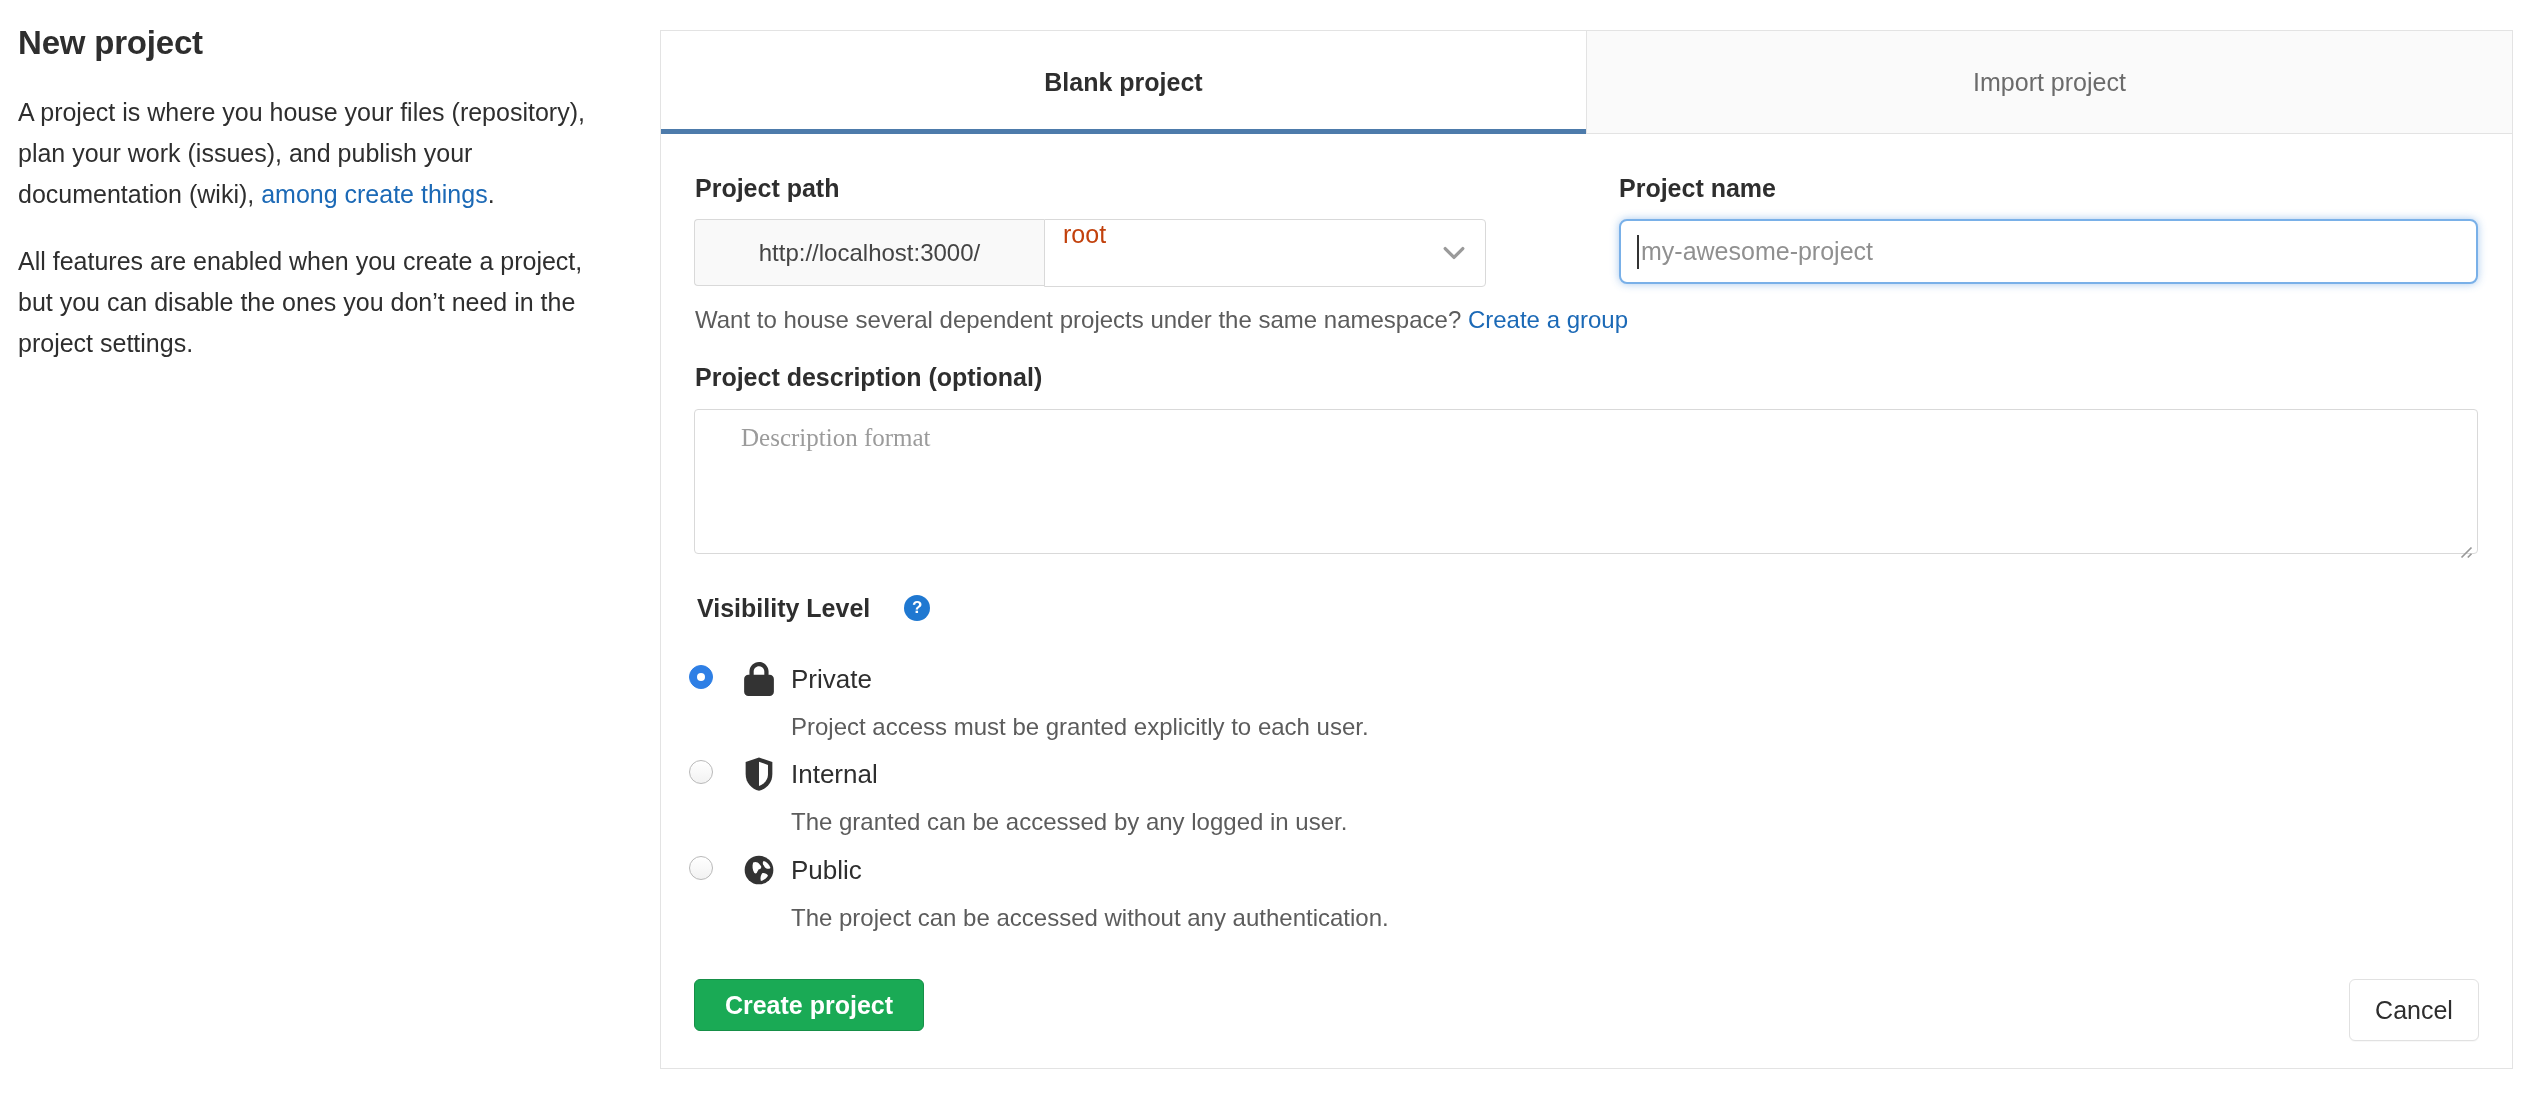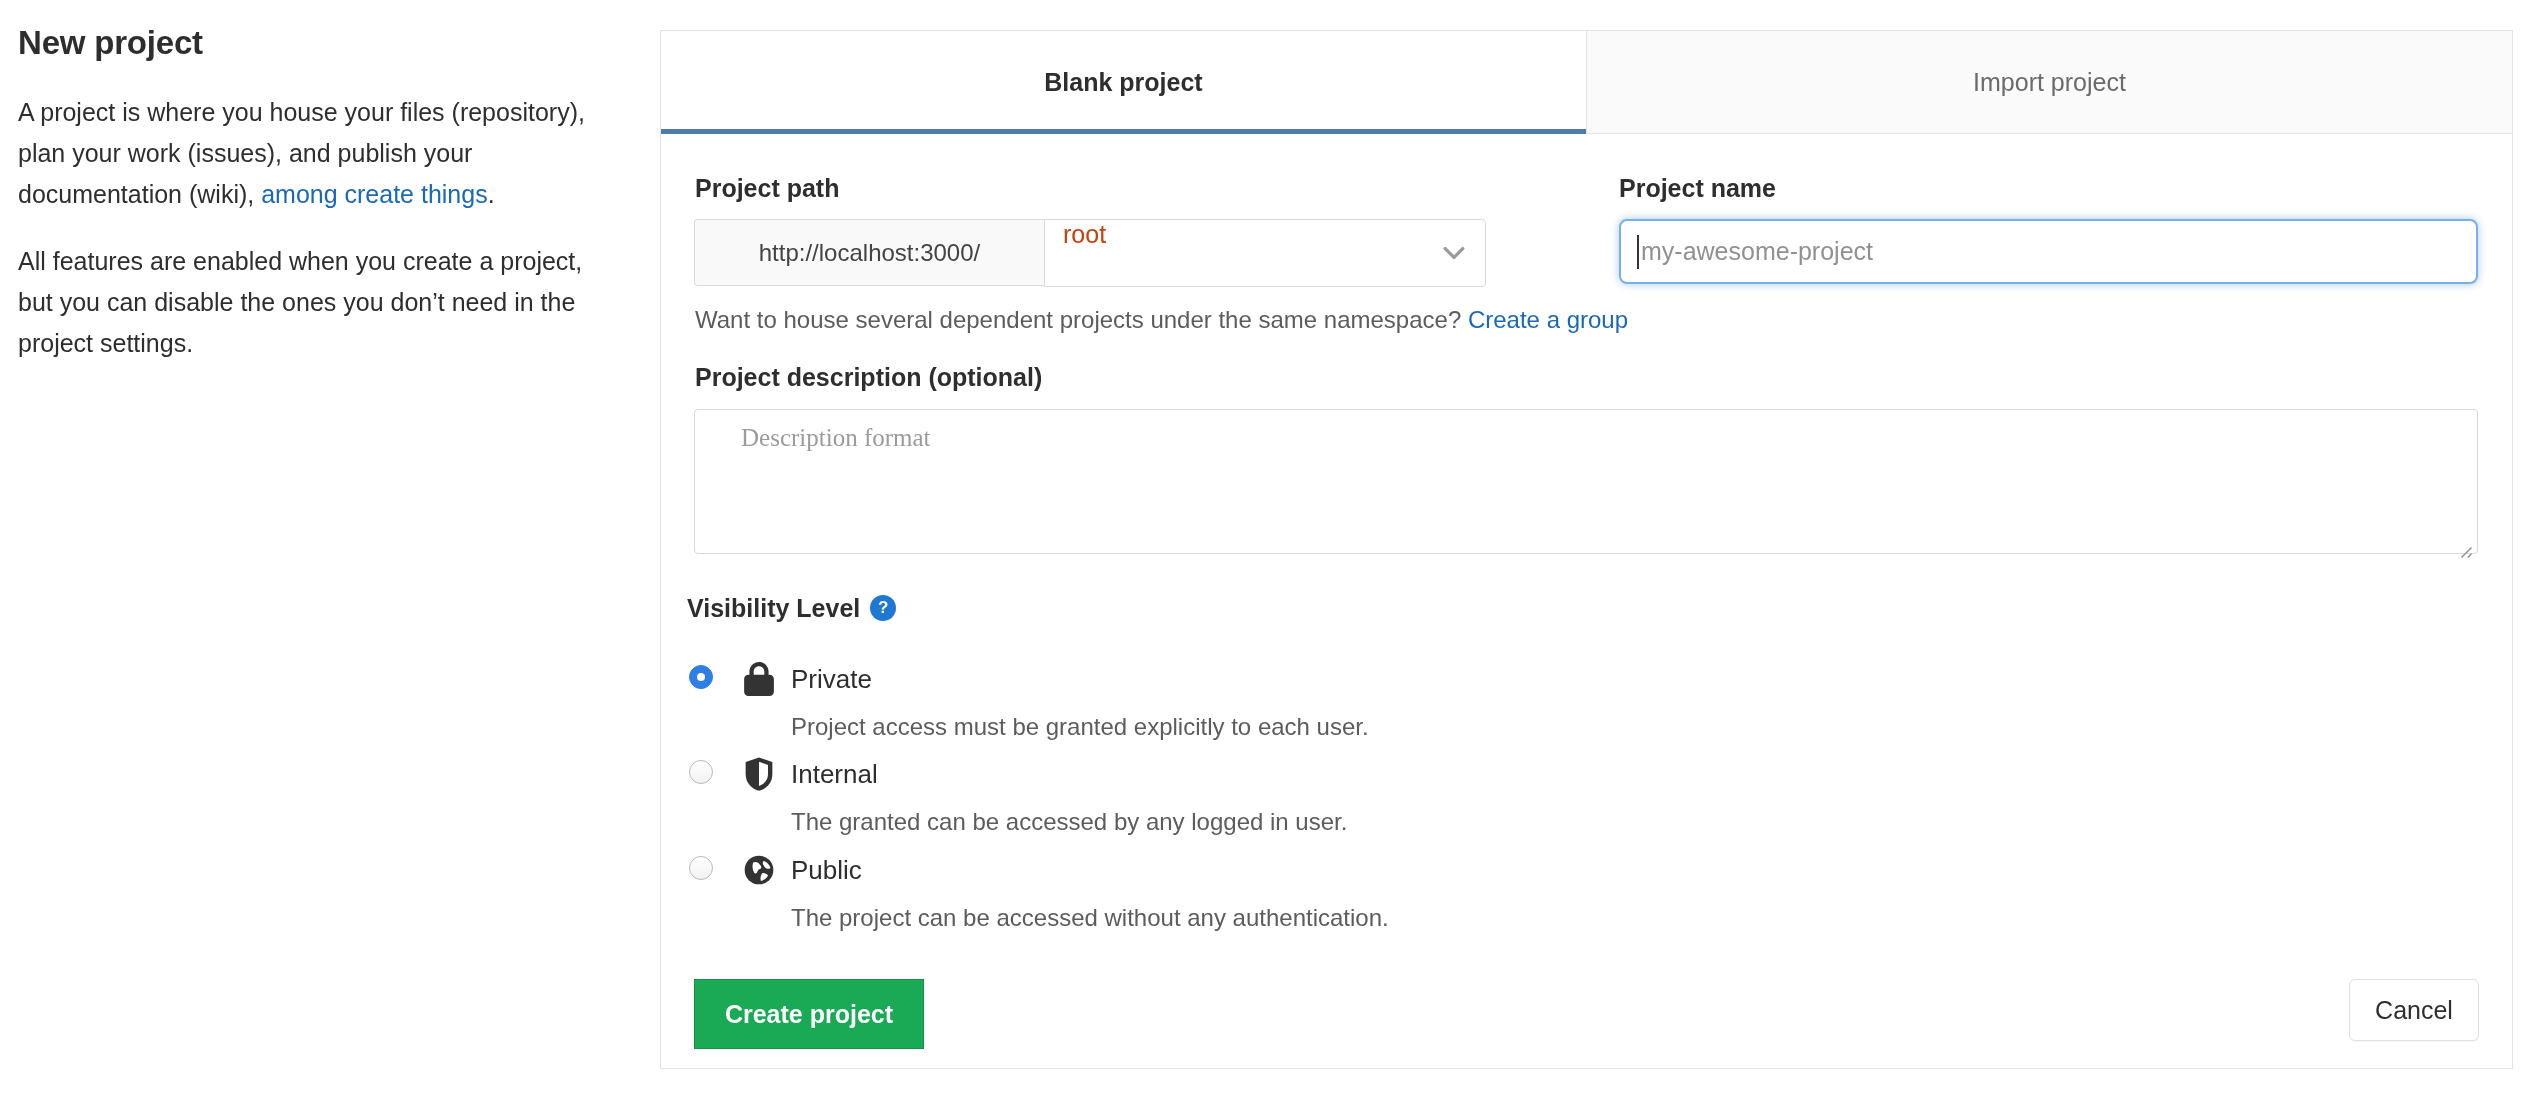--- a/index.html
+++ b/index.html
@@ -53,41 +53,41 @@
 
   
   .desc { position:absolute; left:33px; top:378px; width:1784px; height:145px;
     border:1px solid #d9d9d9; border-radius:4px; resize:none; outline:none;
     font-family:Liberation Serif, serif; font-size:25px; color:#2e2e2e;
     padding:14px 20px 14px 46px; }
   .desc::placeholder { color:#9b9b9b; opacity:1; }
   .resize-grip { position:absolute; left:1793px; top:509px; width:20px; height:20px; cursor:nwse-resize; }
 
   
-  .vislabel { position:absolute; left:26px; top:562px; font-size:25px; font-weight:700;
-    line-height:30px; display:flex; align-items:center; }
+  .vislabel { position:absolute; left:36px; top:562px; font-size:25px; font-weight:700;
+    line-height:30px; display:flex; align-items:center;gap:24px; }
   .help { display:inline-flex; width:26px; height:26px; border-radius:50%;
     background:var(--c-help,#1f78d1); color:#fff; font-size:17px; font-weight:700;
     align-items:center; justify-content:center; margin-left:10px; cursor:pointer; }
 
   .vopt { position:absolute; left:28px; width:1300px; height:92px; }
   .radio { position:absolute; left:0; top:4px; width:24px; height:24px; border-radius:50%;
     background:linear-gradient(#fff,#f2f2f2); border:1px solid #b9b9b9; cursor:pointer; }
   .radio.checked { background:var(--c-radio,#2e7fe5); border-color:var(--c-radio,#2e7fe5); }
   .radio.checked::after { content:""; position:absolute; left:7px; top:7px; width:8px; height:8px;
     border-radius:50%; background:#fff; }
   .vicon { position:absolute; left:52px; top:0; width:36px; height:36px;
     display:flex; align-items:center; justify-content:center; }
   .vname { position:absolute; left:102px; top:1px; font-size:26px; color:#2e2e2e;
     line-height:34px; cursor:pointer; }
   .vdesc { position:absolute; left:102px; top:49px; font-size:24px; color:#5c5c5c; line-height:34px; }
 
   
-  .btn-create { position:absolute; left:33px; top:948px; width:230px; height:70px;
-    background:var(--c-green,#1aaa55); border:1px solid #168f48; border-radius:0;
+  .btn-create { position:absolute; left:33px; top:948px; width:230px; height:52px;
+    background:var(--c-green,#1aaa55); border:1px solid #168f48; border-radius:6px;
     color:#fff; font-size:25px; font-weight:700; font-family:"Liberation Sans",sans-serif; cursor:pointer; }
   .btn-cancel { position:absolute; left:1688px; top:948px; width:130px; height:62px;
     background:#fff; border:1px solid #e1e1e1; border-radius:6px; color:#2e2e2e;
     font-size:25px; font-family:"Liberation Sans",sans-serif; cursor:pointer;
     box-shadow:0 1px 1px rgba(0,0,0,.03); }
 </style>
 </head>
 <body>
 
 <div class="stage">

